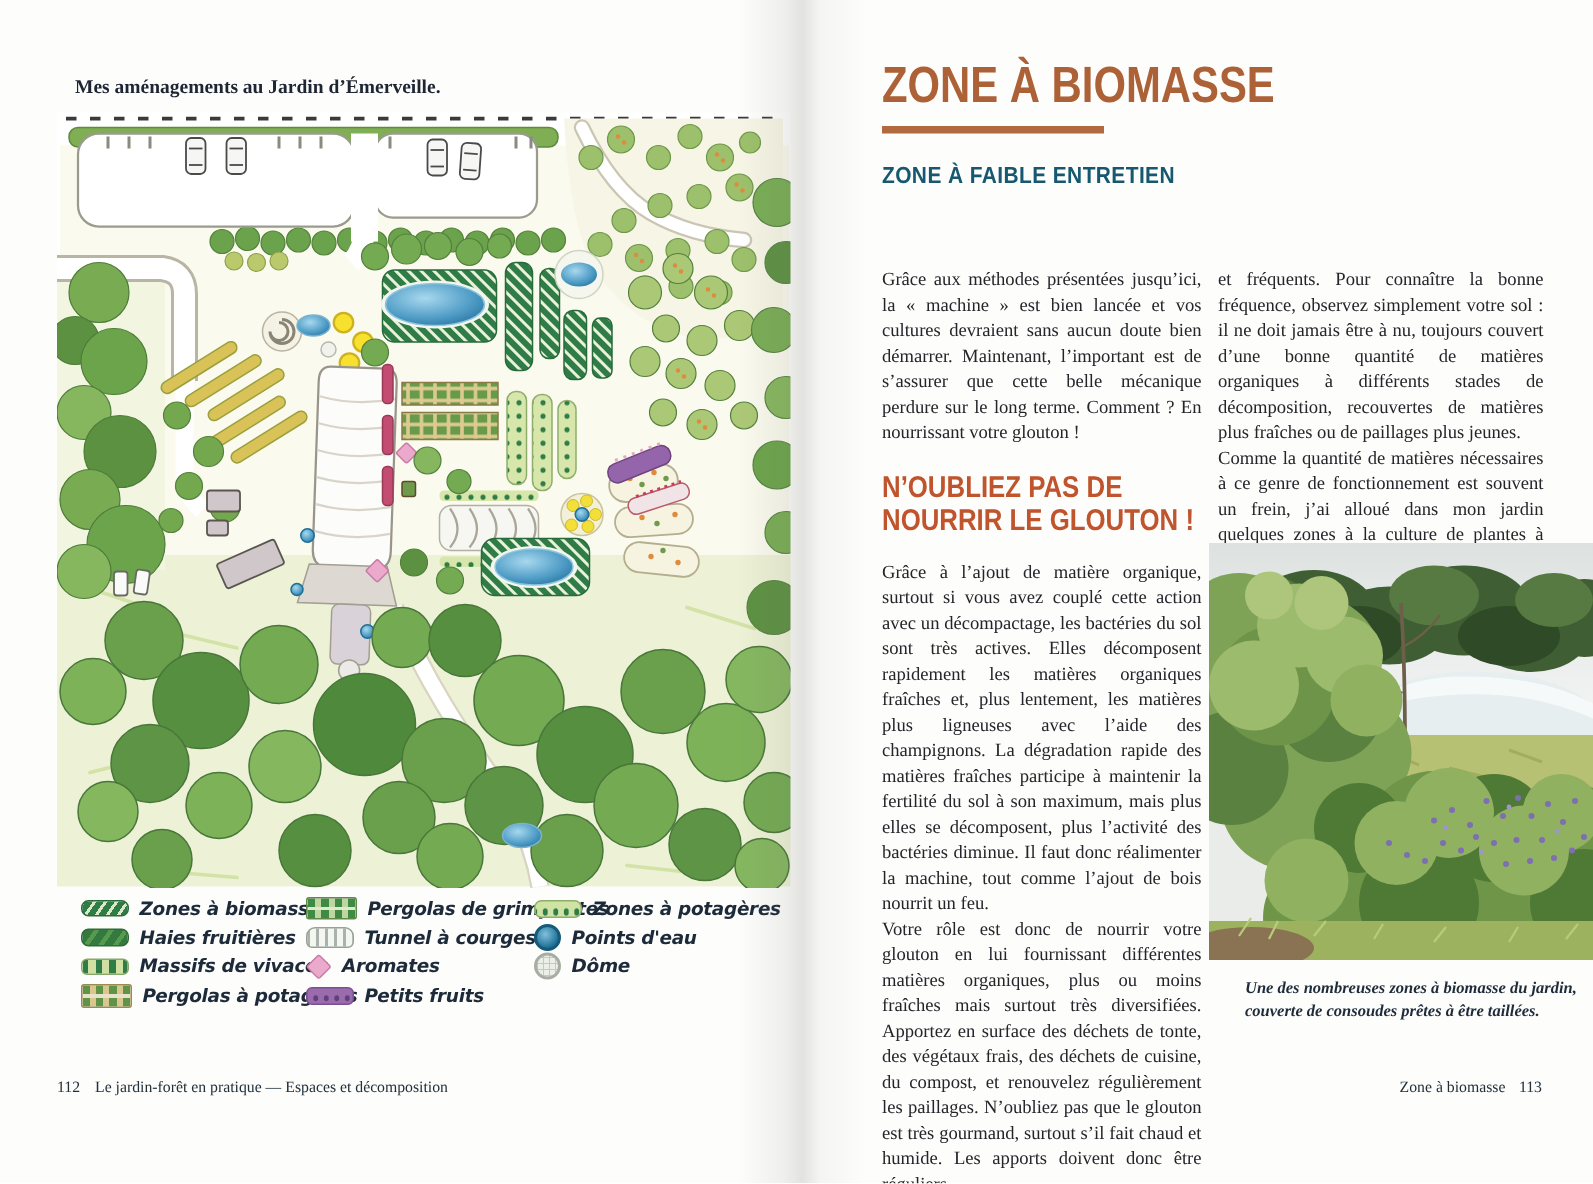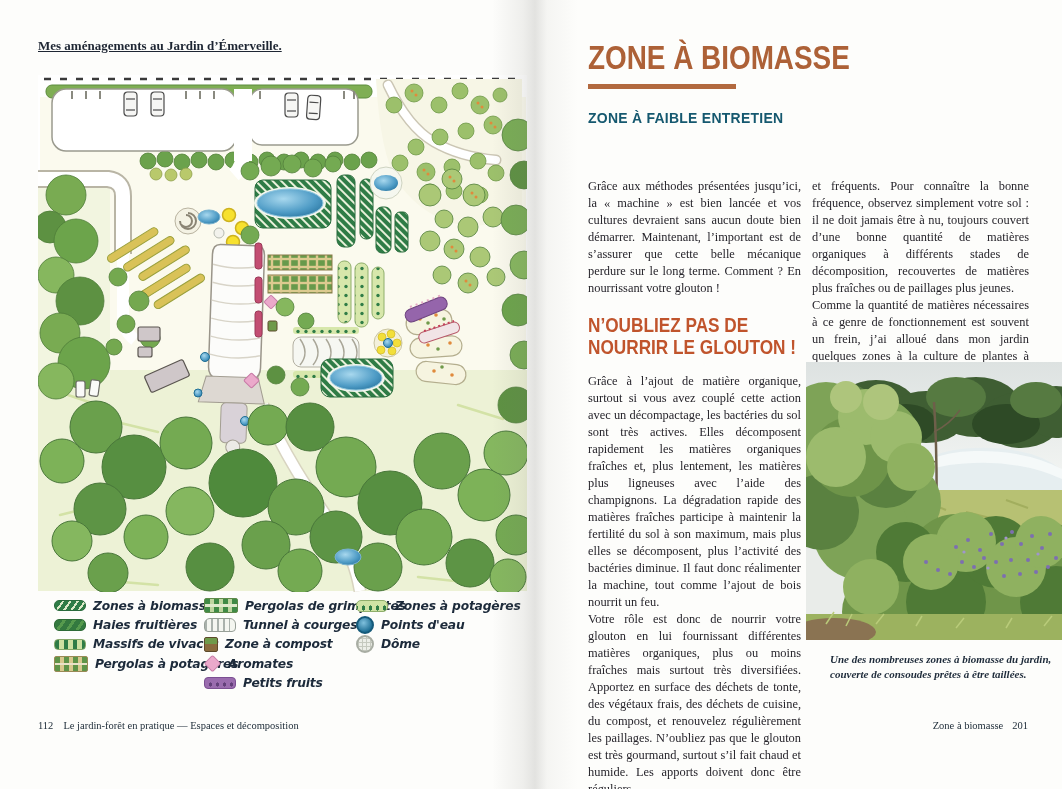--- a/index.html
+++ b/index.html
@@ -5,21 +5,21 @@
   html,body{margin:0;padding:0;background:#ffffff;}
   body{width:1062px;height:789px;font-family:"Liberation Serif",serif;}
   .spread{position:relative;width:1062px;height:789px;background:#fdfdfb;overflow:hidden;}
   .page{position:absolute;top:0;height:789px;background:#fdfdfb;}
   .page-left{left:0;width:527px;}
   .page-right{left:527px;width:535px;}
   .gutter{position:absolute;left:492px;top:0;width:86px;height:789px;pointer-events:none;z-index:6;
     background:linear-gradient(90deg,rgba(110,110,104,0) 0%,rgba(110,110,104,0.10) 36%,rgba(95,95,90,0.17) 50%,rgba(110,110,104,0.06) 64%,rgba(110,110,104,0) 100%);}
 
   
-  .lp-caption{position:absolute;left:38px;top:38px;margin:0;font:700 13px/1.2 "Liberation Serif",serif;color:#1e2633;text-decoration:underline;}
+  .lp-caption{position:absolute;left:38px;top:38px;margin:12px;font:700 13px/1.2 "Liberation Serif",serif;color:#1e2633;}
   .lp-map{position:absolute;left:38px;top:74px;width:490px;height:518px;}
   .lg-col{position:absolute;display:flex;flex-direction:column;}
   .lg-col1{left:54px;top:596px;}
   .lg-col2{left:204px;top:596px;}
   .lg-col3{left:356px;top:596px;}
   .lg-item{display:flex;align-items:center;height:19.4px;gap:7px;}
   .lg-label{font-family:"DejaVu Sans",sans-serif;font-style:italic;font-weight:600;font-size:12.3px;
     color:#1c2a3a;white-space:nowrap;letter-spacing:-0.2px;}
   .sw{display:inline-block;flex:none;}
   .sw-biomass{width:30px;height:9px;border-radius:5px;border:1px solid #2a6b3c;
@@ -475,24 +475,20 @@
     <div class="lg-col lg-col2">
       <div class="lg-item">
           <span class="sw sw-gridgreen"></span>
           <span class="lg-label">Pergolas de grimpantes</span>
         </div>
       <div class="lg-item">
           <span class="sw sw-tunnel"></span>
           <span class="lg-label">Tunnel à courges</span>
         </div>
       <div class="lg-item">
-          <span class="sw sw-compost"></span>
-          <span class="lg-label">Zone à compost</span>
-        </div>
-      <div class="lg-item">
           <span class="sw sw-aromates"></span>
           <span class="lg-label">Aromates</span>
         </div>
       <div class="lg-item">
           <span class="sw sw-petits"></span>
           <span class="lg-label">Petits fruits</span>
         </div>
     </div>
     <div class="lg-col lg-col3">
       <div class="lg-item">
@@ -640,18 +636,18 @@
         <path d="M110,264 l6,-10"></path>
           <path d="M150,266 l8,-10"></path>
           <path d="M200,266 l6,-10"></path>
           <path d="M238,264 l8,-10"></path>
       </g>
     </svg>
 
     <p class="rp-photocap">Une des nombreuses zones à biomasse du jardin, couverte de consoudes prêtes à être taillées.</p>
 
     <div class="footer f-right">
-      <span>Zone à biomasse</span><span class="f-num">201</span>
+      <span>Zone à biomasse</span><span class="f-num">113</span>
     </div>
   </div>
 
   <div class="gutter"></div>
 </div>
 
 </body></html>

